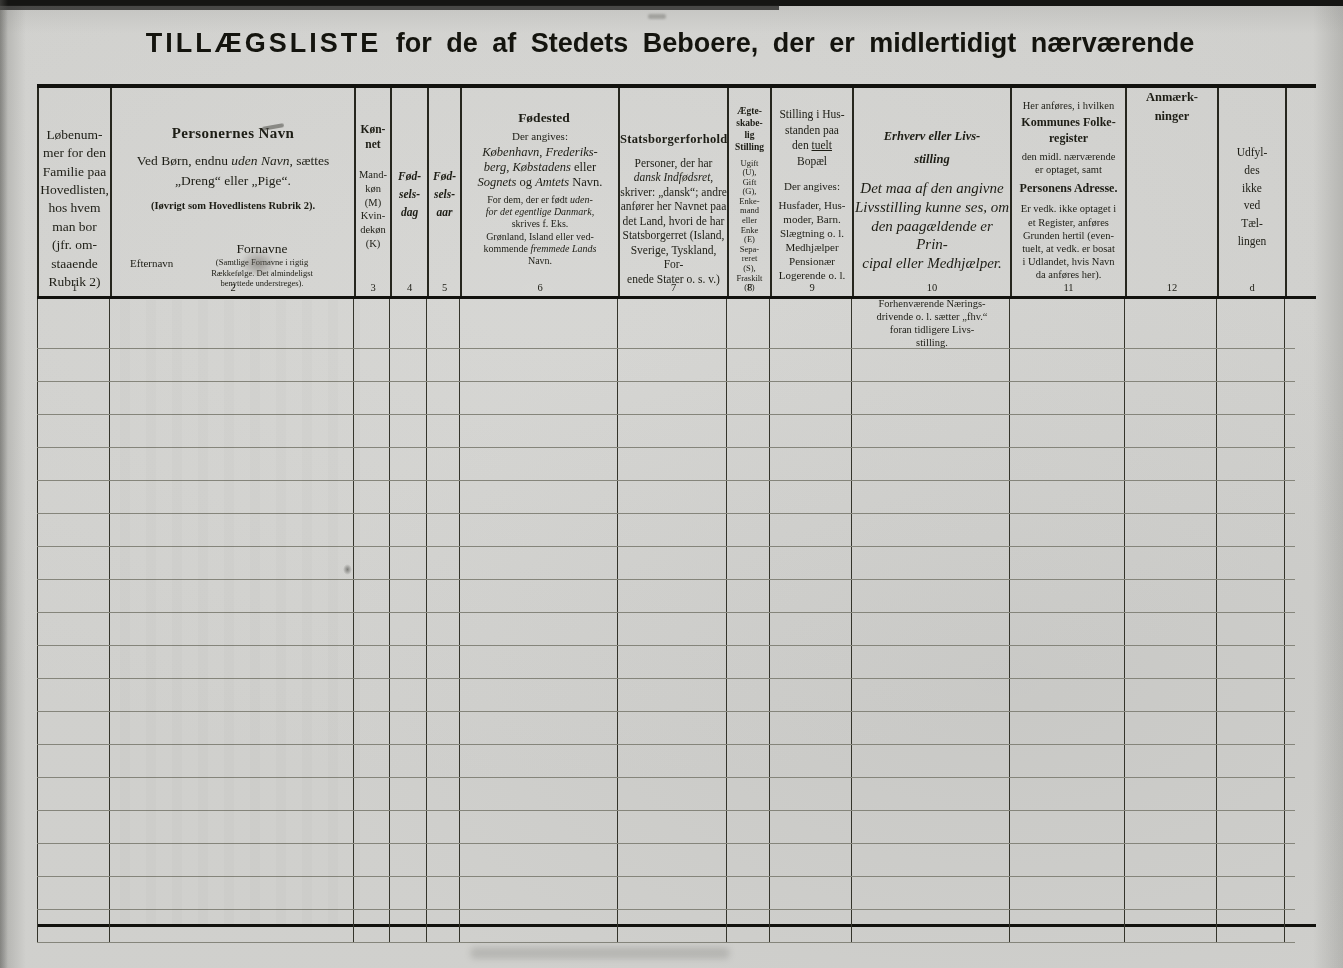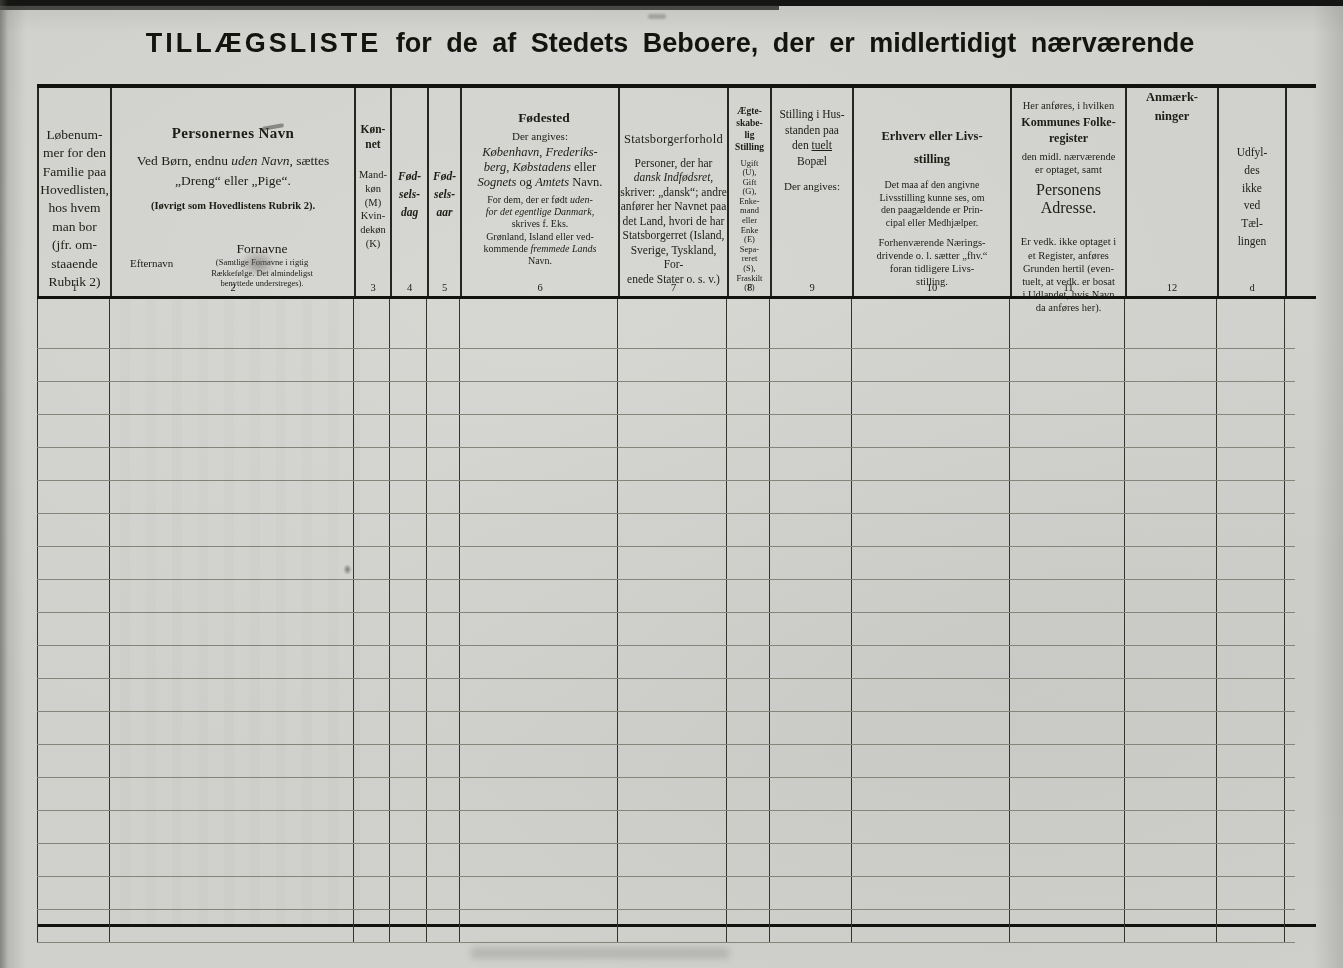--- a/index.html
+++ b/index.html
@@ -59,38 +59,38 @@
 
   .c3 .t3 { padding-top:34px; font-weight:bold; font-size:11.5px; line-height:1.3; margin-bottom:16px; }
   .c3 .s3 { font-size:10.5px; line-height:1.32; }
   .c4 .t4, .c5 .t5 { padding-top:80px; font-weight:bold; font-size:11.5px; line-height:1.55;font-style:italic; }
 
   .c6 .t6 { padding-top:22px; font-weight:bold; font-size:13.5px; margin-bottom:4px;padding-left:8px; }
   .c6 .s6 { font-size:11px; margin-bottom:3px; }
   .c6 .m6 { font-size:12.5px; line-height:1.2; margin-bottom:4px; }
   .c6 .sm6{ font-size:10px; line-height:1.22; }
 
-  .c7 .t7 { padding-top:44px; font-weight:normal; font-size:12.5px; margin-bottom:9px; letter-spacing:0.3px; }
+  .c7 .t7 { padding-top:44px; font-weight:bold; font-size:12.5px; margin-bottom:9px; letter-spacing:0.3px; }
   .c7 .b7 { font-size:11.5px; line-height:1.26; }
 
   .c8 .t8 { padding-top:18px; font-weight:bold; font-size:9.5px; line-height:1.25; margin-bottom:5px; }
   .c8 .s8 { font-size:8.5px; line-height:1.13; }
 
   .c9 .t9 { padding-top:19px; font-weight:normal; font-size:11.5px; line-height:1.35; margin-bottom:11px; }
   .c9 .s9 { font-size:11px; margin-bottom:6px; }
   .c9 .b9 { font-size:11px; line-height:1.28; }
 
-  .c10 .t10 { padding-top:37px; font-weight:bold; font-size:12.5px; line-height:1.8; margin-bottom:9px; }
-  .c10 .b10 { font-size:10px; line-height:1.25; margin-bottom:7px; }
+  .c10 .t10 { padding-top:37px; font-weight:bold; font-size:12.5px; line-height:1.8; margin-bottom:9px;font-style:italic; }
+  .c10 .b10 { font-size:15px; line-height:1.25; margin-bottom:24px;font-style:italic; }
   .c10 .b10b{ font-size:10.5px; line-height:1.25; }
 
   .c11 .p11 { padding-top:12px; font-size:10.5px; margin-bottom:4px; }
   .c11 .t11 { font-weight:bold; font-size:12px; line-height:1.3; margin-bottom:4px; }
   .c11 .m11 { font-size:10.5px; line-height:1.25; margin-bottom:5px; }
-  .c11 .t11b{ font-weight:normal; font-size:16px; margin-bottom:18px; }
+  .c11 .t11b{ font-weight:bold; font-size:12px; margin-bottom:6px; }
   .c11 .b11 { font-size:10.5px; line-height:1.25; }
 
   .c12 .t12 { font-weight:bold; font-size:12.5px; line-height:1.5; }
   .c13 .t13 { padding-top:56px; font-size:11.5px; line-height:1.55; }
 
   .tbody { position:absolute; left:37px; top:299px; width:1258px; }
   .trow { display:flex; height:32px; border-bottom:1px solid #85857b; }
   .trow.first { height:49px; }
   .tcell { box-sizing:border-box; height:100%; border-right:1.5px solid #34342b; }
   .trow .tcell:first-child { border-left:1.5px solid #34342b; }
@@ -219,20 +219,26 @@
 Fraskilt
 (F)</div>
       <div class="colnum">8</div>
     </div>
     <div class="hcol w9 c9">
       <div class="t9 pl"><span>Stilling i Hus-
 standen paa
 den </span><span class="un">tuelt</span><span>
 Bopæl</span></div>
       <div class="s9">Der angives:</div>
+      <div class="b9 pl">Husfader, Hus-
+moder, Barn.
+Slægtning o. l.
+Medhjælper
+Pensionær
+Logerende o. l.</div>
       <div class="colnum">9</div>
     </div>
     <div class="hcol w10 c10">
       <div class="t10 pl">Erhverv eller Livs-
 stilling</div>
       <div class="b10 pl">Det maa af den angivne
 Livsstilling kunne ses, om
 den paagældende er Prin-
 cipal eller Medhjælper.</div>
       <div class="b10b pl">Forhenværende Nærings-

